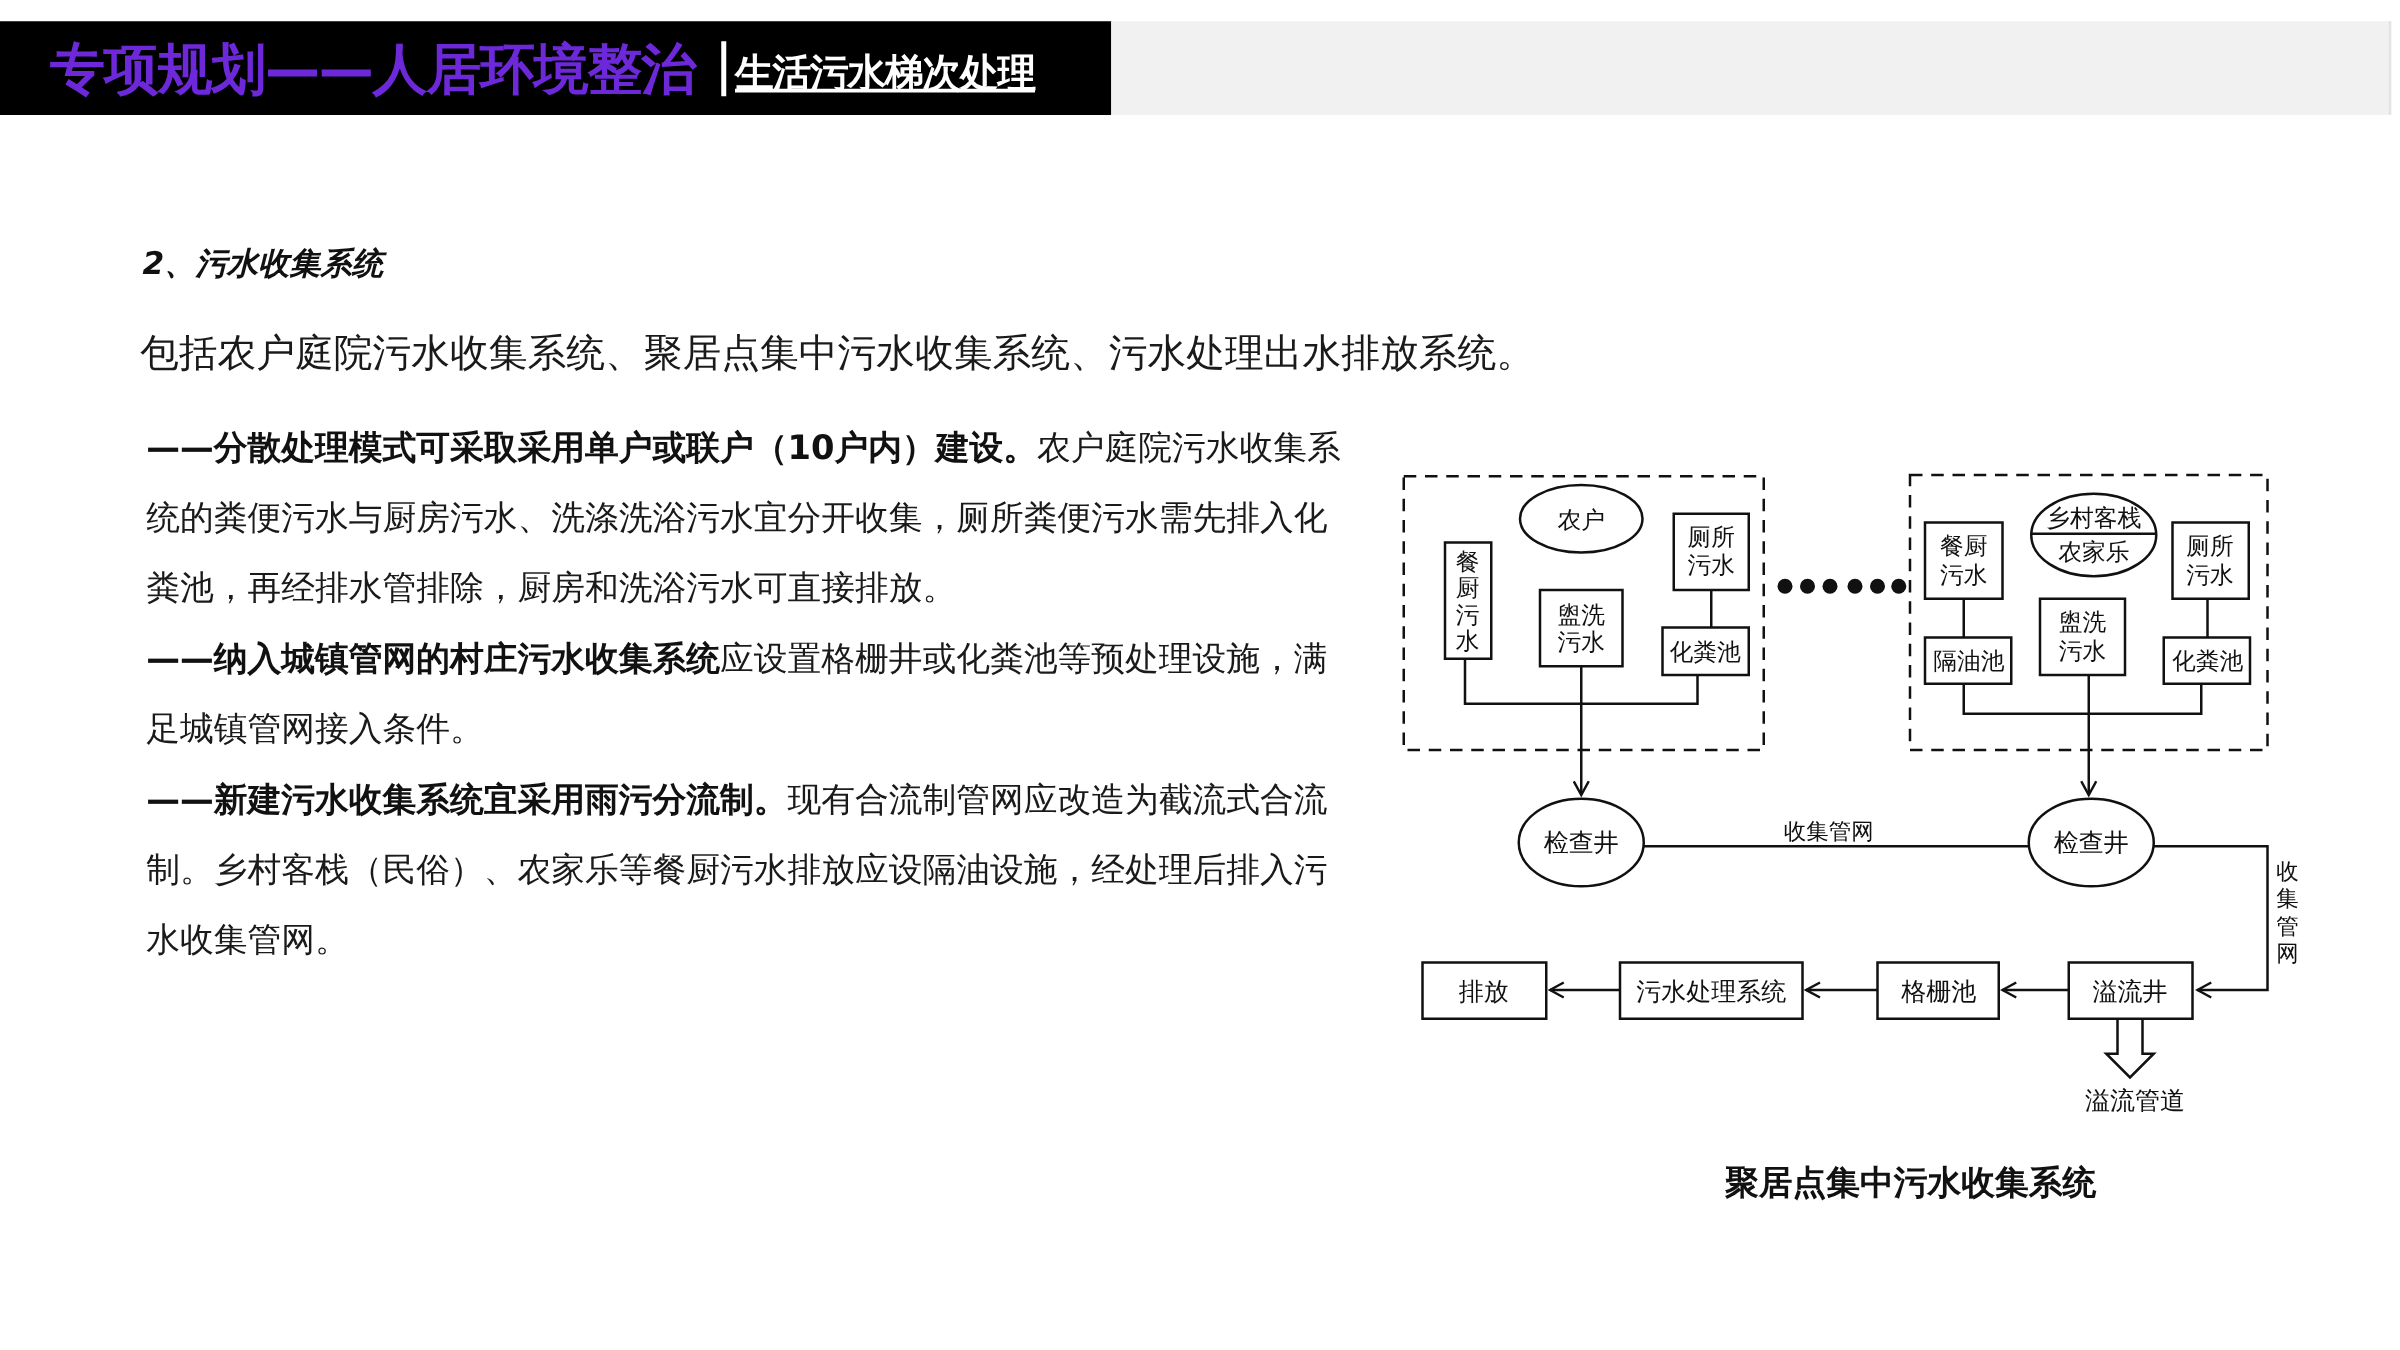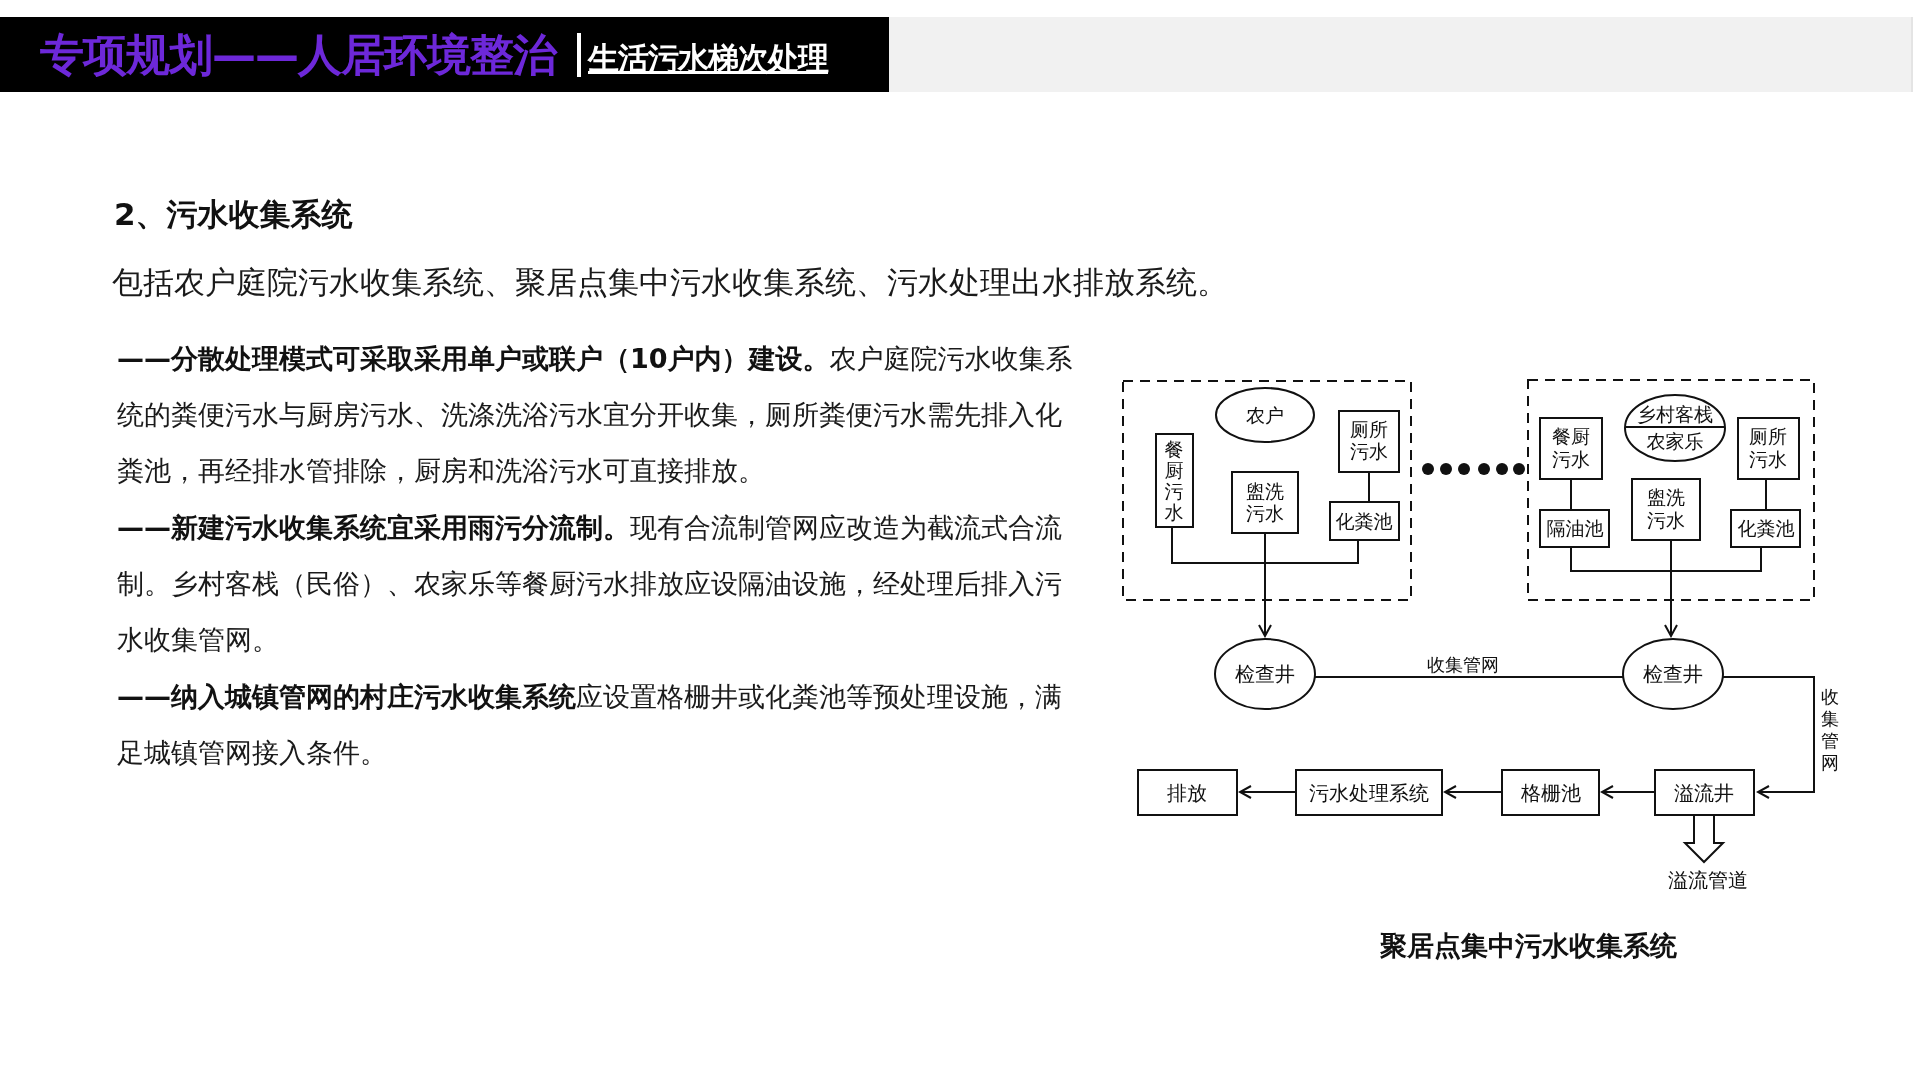--- a/index.html
+++ b/index.html
@@ -4,21 +4,21 @@
 <style>
   html, body { margin:0; padding:0; }
   body { width:1920px; height:1080px; position:relative; background:#ffffff; overflow:hidden;
          font-family: "DejaVu Sans", "Liberation Sans", sans-serif; color:#111; }
   .hdr-black { position:absolute; left:0; top:17px; width:889px; height:75px; background:#000; }
   .hdr-gray { position:absolute; left:889px; top:17px; width:1024px; height:75px; background:#f1f1f1;
               border-right:2px solid #e4e4e4; box-sizing:border-box; }
   .hdr-title { position:absolute; left:40px; top:26px; color:#6d28d9; font-weight:bold; font-size:44px; letter-spacing:-1px; white-space:nowrap; }
   .hdr-sep { position:absolute; left:577px; top:33px; width:4px; height:44px; background:#fff; }
   .hdr-sub { position:absolute; left:588px; top:38px; color:#fff; font-weight:bold; font-size:31px; letter-spacing:-1px; white-space:nowrap;text-decoration:underline; }
-  .sec-h { position:absolute; left:114px; top:194px; font-size:31px; font-weight:bold; white-space:nowrap; }
+  .sec-h { position:absolute; left:114px; top:194px; font-size:25px; font-weight:bold; white-space:nowrap;font-style:italic; }
   .intro { position:absolute; left:112px; top:262px; font-size:31px; white-space:nowrap; color:#1a1a1a; }
   .body { position:absolute; left:116px; top:330px; width:960px; font-size:27px; line-height:56px; color:#1a1a1a; }
   .body p { margin:1px; }
   .body b { font-weight:bold; color:#111; }
   .diagram { position:absolute; left:0; top:0; width:1920px; height:1080px; pointer-events:none; }
   .diagram text { font-family: "DejaVu Serif", "Liberation Serif", serif; fill:#111; }
   .caption { position:absolute; left:1380px; top:928px; font-size:27px; font-weight:bold; white-space:nowrap; }
 </style>
 </head>
 <body>
@@ -27,22 +27,22 @@
 <div class="hdr-gray"></div>
 <div class="hdr-title">专项规划——人居环境整治</div>
 <div class="hdr-sep"></div>
 <div class="hdr-sub">生活污水梯次处理</div>
 
 <div class="sec-h">2、污水收集系统</div>
 <div class="intro">包括农户庭院污水收集系统、聚居点集中污水收集系统、污水处理出水排放系统。</div>
 
 <div class="body">
   <p><b>——分散处理模式可采取采用单户或联户（10户内）建设。</b><span>农户庭院污水收集系统的粪便污水与厨房污水、洗涤洗浴污水宜分开收集，厕所粪便污水需先排入化粪池，再经排水管排除，厨房和洗浴污水可直接排放。</span></p>
+  <p><b>——纳入城镇管网的村庄污水收集系统</b><span>应设置格栅井或化粪池等预处理设施，满足城镇管网接入条件。</span></p>
   <p><b>——新建污水收集系统宜采用雨污分流制。</b><span>现有合流制管网应改造为截流式合流制。乡村客栈（民俗）、农家乐等餐厨污水排放应设隔油设施，经处理后排入污水收集管网。</span></p>
-  <p><b>——纳入城镇管网的村庄污水收集系统</b><span>应设置格栅井或化粪池等预处理设施，满足城镇管网接入条件。</span></p>
 </div>
 
 <svg class="diagram" viewBox="0 0 1920 1080" width="1920" height="1080">
   <defs>
     <marker id="arr" markerWidth="14" markerHeight="14" refX="12" refY="7" orient="auto" markerUnits="userSpaceOnUse">
       <path d="M1,1 L12,7 L1,13" fill="none" stroke="#111" stroke-width="2"></path>
     </marker>
   </defs>
   <g stroke="#111" stroke-width="2" fill="none">
 

